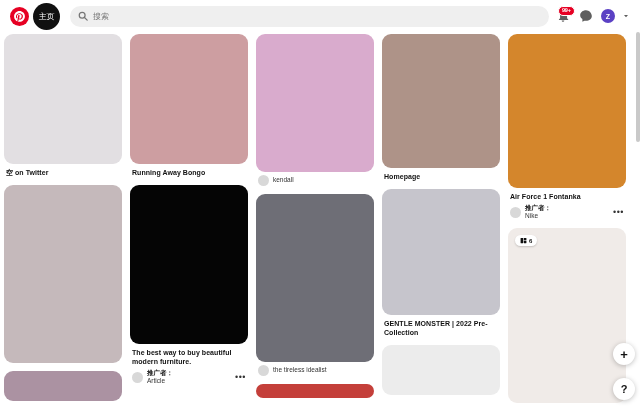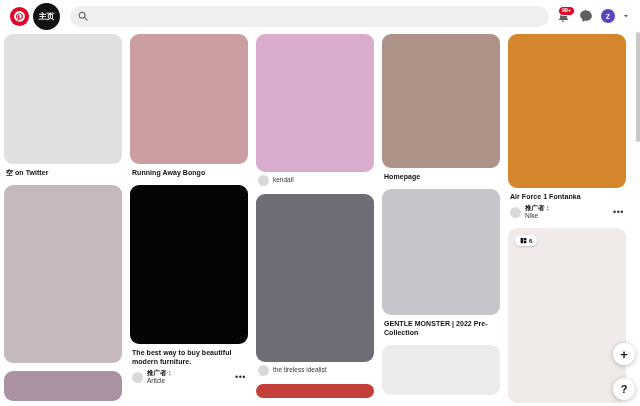--- a/index.html
+++ b/index.html
@@ -17,21 +17,21 @@
     padding:0 6px; z-index:50;
   }
   .pin-logo{
     width:19px; height:19px; border-radius:50%;
     background:#e60023; display:flex; align-items:center;
     justify-content:center; flex:0 0 auto; margin-left:4px;
   }
   .pin-logo svg{ width:13px; height:13px; display:block; }
   .home-btn{
     width:27px; height:27px; border-radius:50%;
-    background:#111; color:#fff; font-size:8px; font-weight:bold;
+    background:#111; color:#fff; font-size:8px; font-weight:normal;
     display:flex; align-items:center; justify-content:center;
     margin-left:4px; flex:0 0 auto; letter-spacing:-.3px;
   }
   .search-wrap{
     flex:1 1 auto; height:21px; margin:0 6px 0 10px;
     background:#efefef; border-radius:11px;
     display:flex; align-items:center; padding:0 8px;
     min-width:0;
   }
   .search-wrap .mag{ flex:0 0 auto; width:10px; height:10px; margin-right:5px; }
@@ -121,20 +121,21 @@
       </svg>
   </div>
 
   <div class="home-btn">主页</div>
 
   <div class="search-wrap">
     <svg class="mag" viewBox="0 0 24 24" fill="none" stroke="#767676" stroke-width="3">
       <circle cx="10" cy="10" r="7"></circle>
         <line x1="15" y1="15" x2="22" y2="22" stroke-linecap="round"></line>
     </svg>
+    <input class="search-input" placeholder="搜索" style="">
   </div>
 
   <div class="hdr-icons">
     <div class="hdr-ico">
       <svg viewBox="0 0 24 24" fill="#5f5f5f">
         <path d="M12 22a2.3 2.3 0 0 0 2.3-2.3H9.7A2.3 2.3 0 0 0 12 22zm7-6v-5.2c0-3.2-1.7-5.8-4.6-6.5v-.7a1.4 1.4 0 1 0-2.8 0v.7C8.7 5 7 7.6 7 10.8V16l-2 2v1h16v-1l-2-2z"></path>
       </svg>
       <span class="badge">99+</span>
     </div>
 

